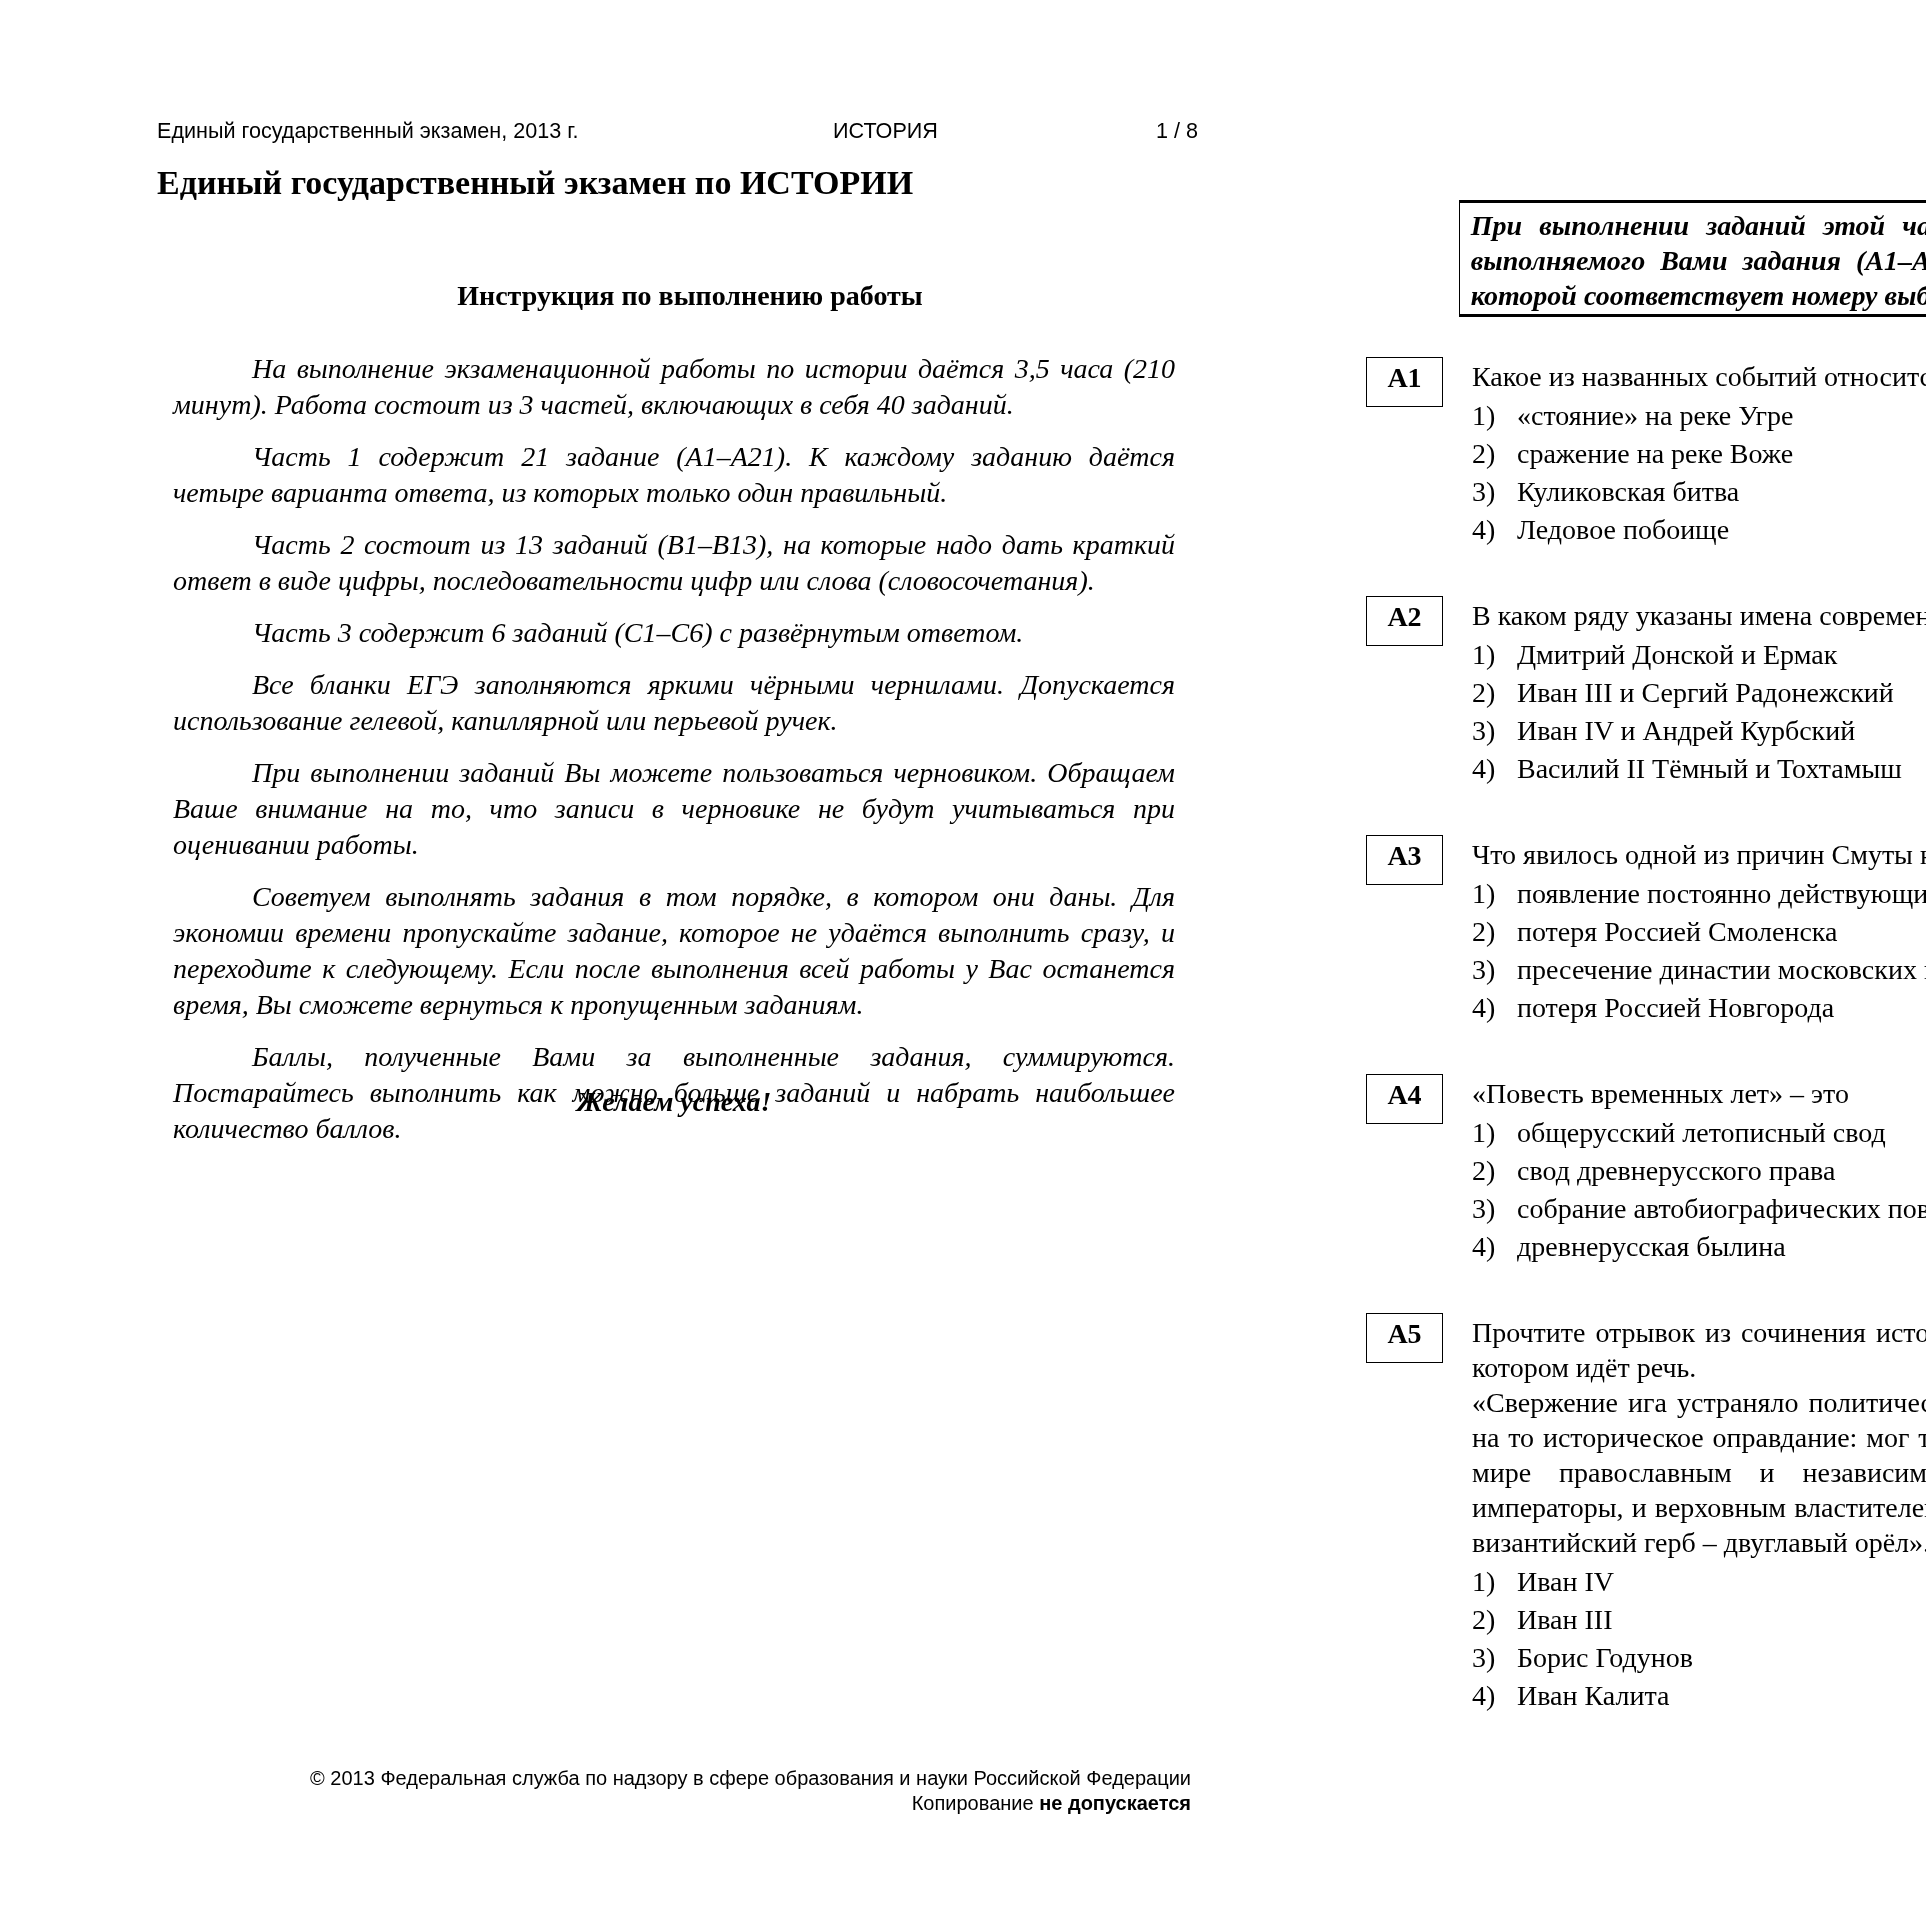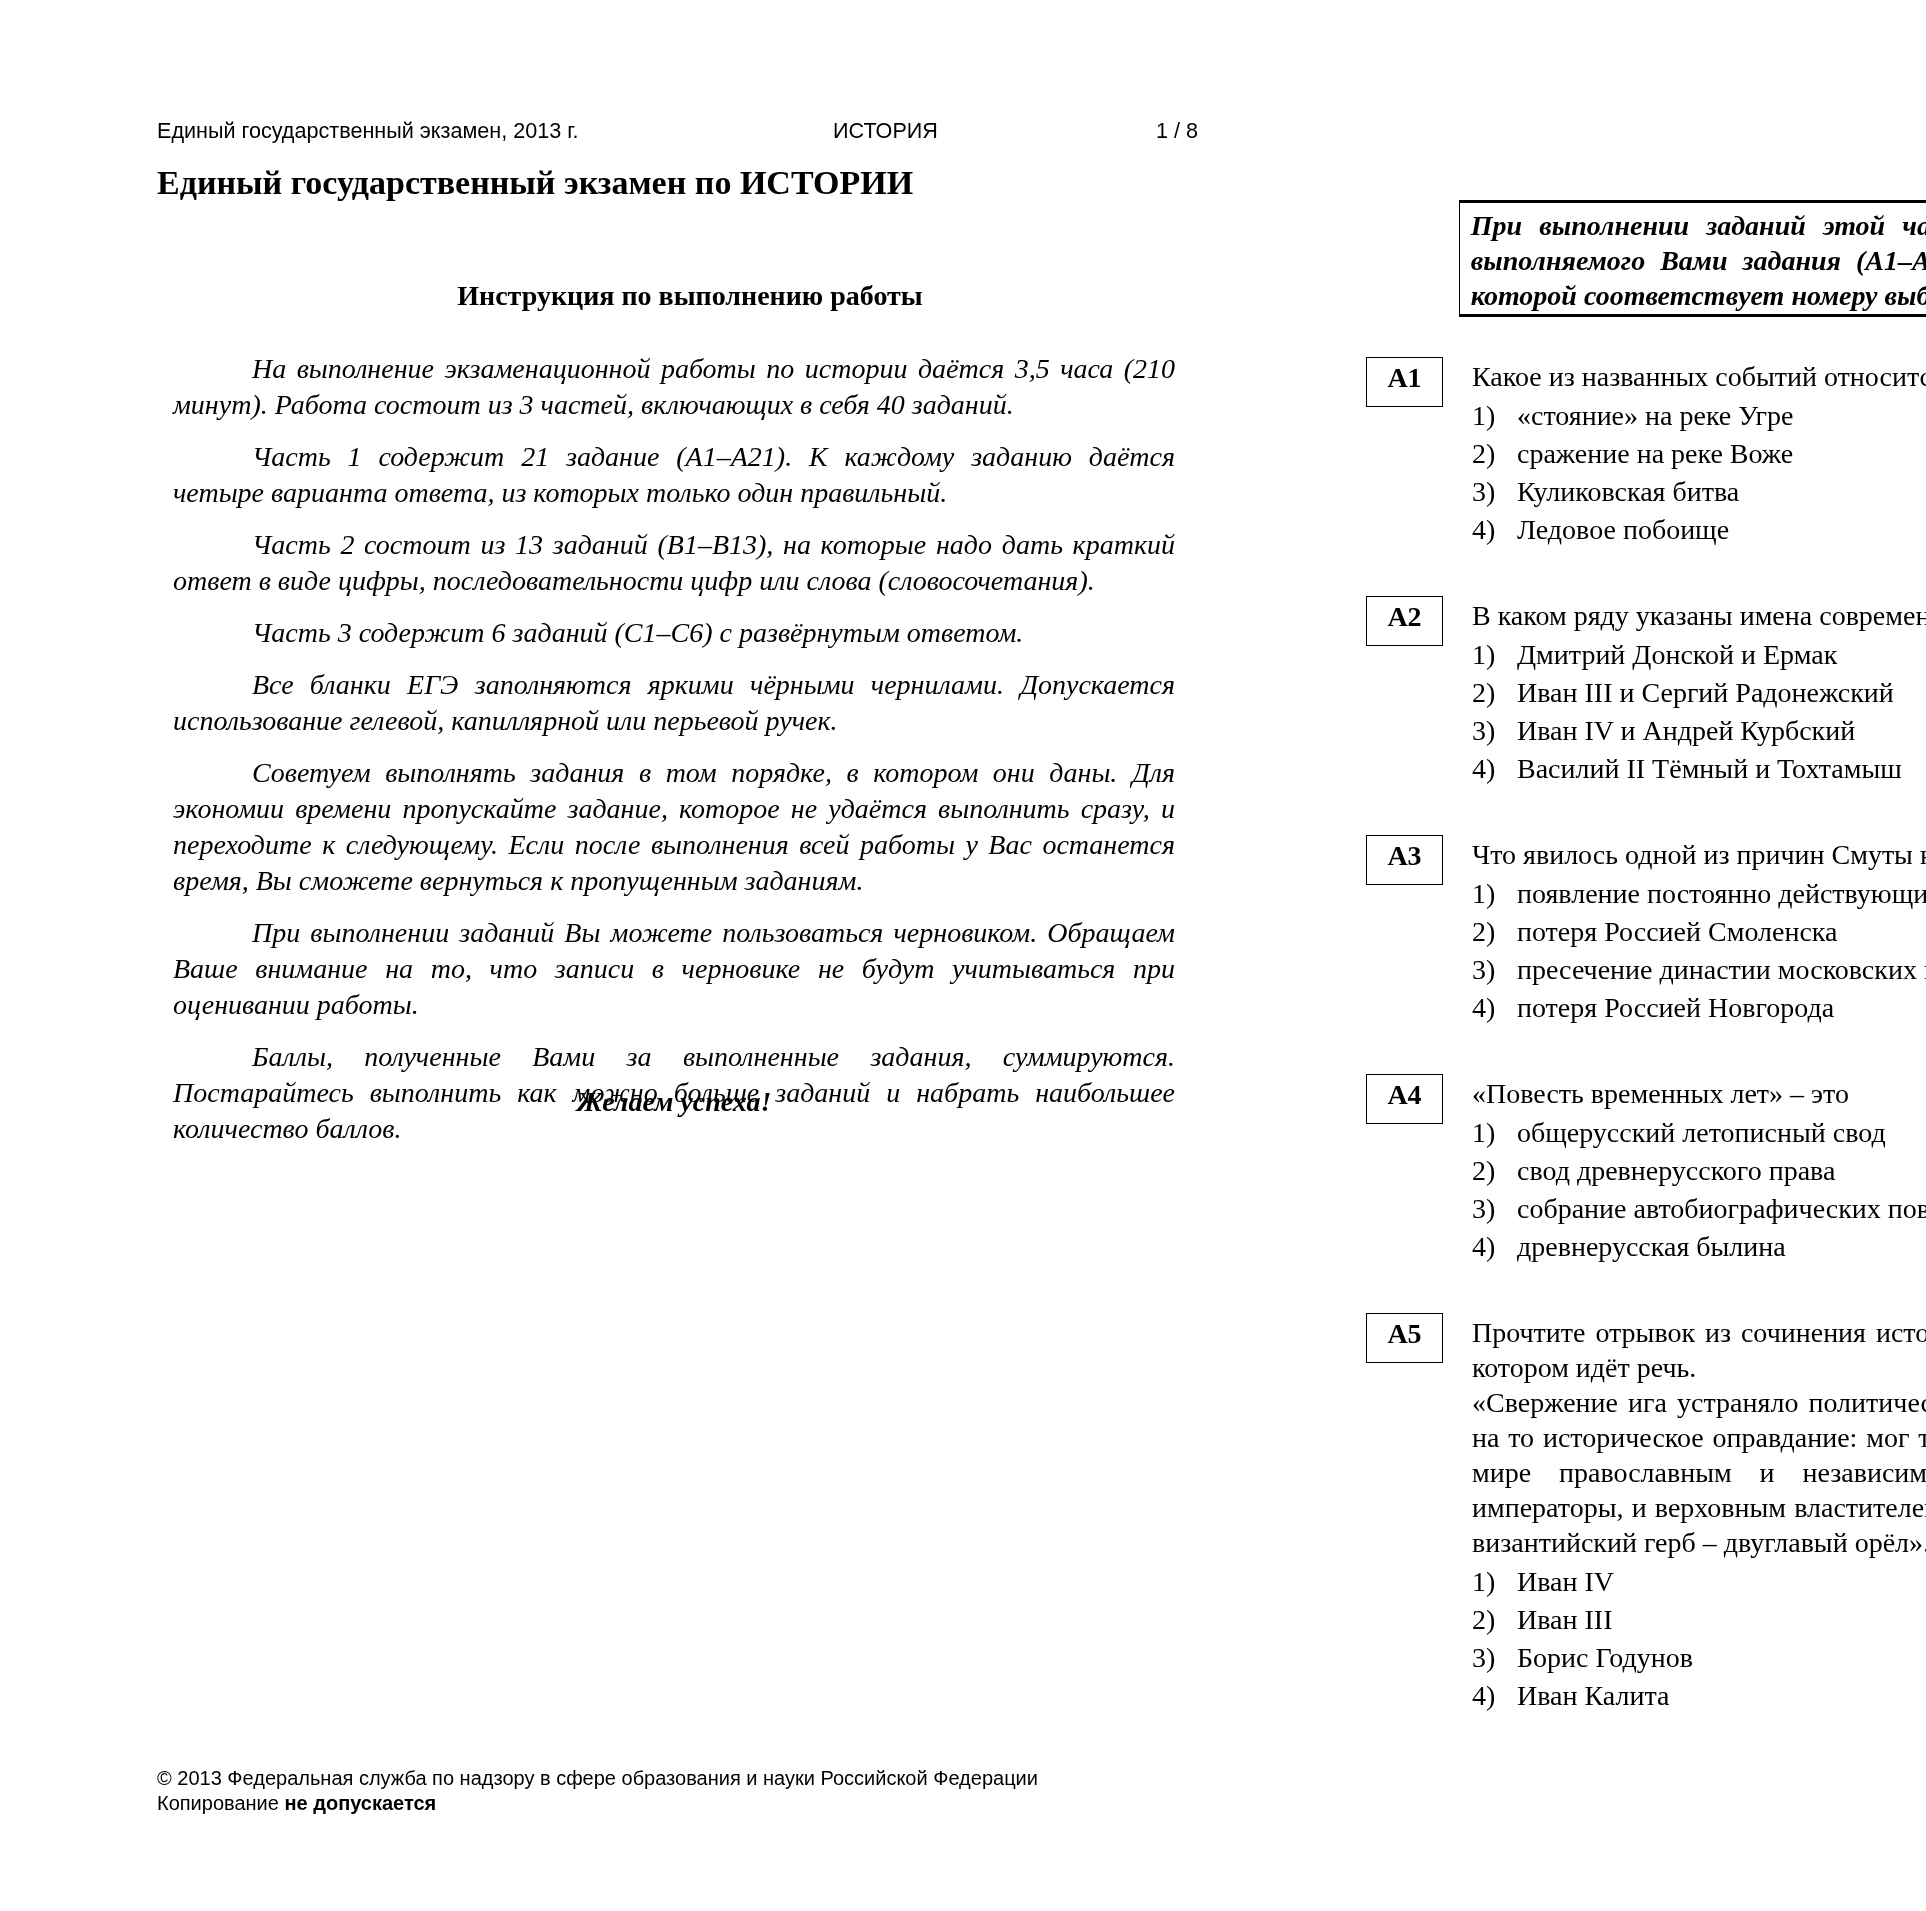--- a/index.html
+++ b/index.html
@@ -15,21 +15,21 @@
 
   
   .doc-title { position: absolute; top: 162px; left: 157px; width: 1034px; text-align: left;
     font-size: 34px; font-weight: bold; line-height: 42px; }
   .instr-title { position: absolute; top: 262px; left: 157px; width: 1034px; text-align: center;
     font-size: 28px; font-weight: bold; line-height: 35px; }
   .instr-body { position: absolute; top: 335px; left: 157px; width: 1034px; font-size: 28px; line-height: 36px; }
   .instr-body p { margin: 16px; text-indent: 79px; text-align: justify; font-style: italic; }
   .wish { position: absolute; top: 1084px; left: 157px; width: 1034px; text-align: center;
     font-size: 28px; font-weight: bold; font-style: italic; line-height: 35px; }
-  .footer { position: absolute; top: 1766px; left: 157px; width: 1034px; text-align: left;
+  .footer { position: absolute; top: 1766px; left: 157px; width: 1034px; text-align: right;
     font-size: 20px; line-height: 25.4px; }
   .footer b { font-weight: bold; }
 
   
   .part-title { position: absolute; top: 165px; left: 1459px; width: 1056px; text-align: center;
     font-size: 28px; font-weight: bold; line-height: 35px; }
   .part-box { position: absolute; top: 200px; left: 1459px; width: 1056px; height: 117px;
     box-sizing: border-box; border: 1.5px solid #000; border-top-width: 3.1px; border-bottom-width: 3.1px;
     padding: 4.6px 10.8px; }
   .part-box p { margin: 0; font-size: 28px; line-height: 35px; font-weight: bold; font-style: italic; text-align: justify; }
@@ -52,22 +52,22 @@
 
 <section>
   <h1 class="doc-title serif" style="margin:0">Единый государственный экзамен по ИСТОРИИ</h1>
   <h2 class="instr-title serif" style="margin:16px">Инструкция по выполнению работы</h2>
   <div class="instr-body serif">
     <p>На выполнение экзаменационной работы по истории даётся 3,5 часа (210 минут). Работа состоит из 3 частей, включающих в себя 40 заданий.</p>
     <p>Часть 1 содержит 21 задание (А1–А21). К каждому заданию даётся четыре варианта ответа, из которых только один правильный.</p>
     <p>Часть 2 состоит из 13 заданий (В1–В13), на которые надо дать краткий ответ в виде цифры, последовательности цифр или слова (словосочетания).</p>
     <p>Часть 3 содержит 6 заданий (С1–С6) с развёрнутым ответом.</p>
     <p>Все бланки ЕГЭ заполняются яркими чёрными чернилами. Допускается использование гелевой, капиллярной или перьевой ручек.</p>
+    <p>При выполнении заданий Вы можете пользоваться черновиком. Обращаем Ваше внимание на то, что записи в черновике не будут учитываться при оценивании работы.</p>
     <p>Советуем выполнять задания в том порядке, в котором они даны. Для экономии времени пропускайте задание, которое не удаётся выполнить сразу, и переходите к следующему. Если после выполнения всей работы у Вас останется время, Вы сможете вернуться к пропущенным заданиям.</p>
-    <p>При выполнении заданий Вы можете пользоваться черновиком. Обращаем Ваше внимание на то, что записи в черновике не будут учитываться при оценивании работы.</p>
     <p>Баллы, полученные Вами за выполненные задания, суммируются. Постарайтесь выполнить как можно больше заданий и набрать наибольшее количество баллов.</p>
   </div>
   <div class="wish serif">Желаем успеха!</div>
   <div class="footer sans">
     <div>© 2013 Федеральная служба по надзору в сфере образования и науки Российской Федерации</div>
     <div><span>Копирование </span><b>не допускается</b></div>
   </div>
 </section>
 
 <section>

